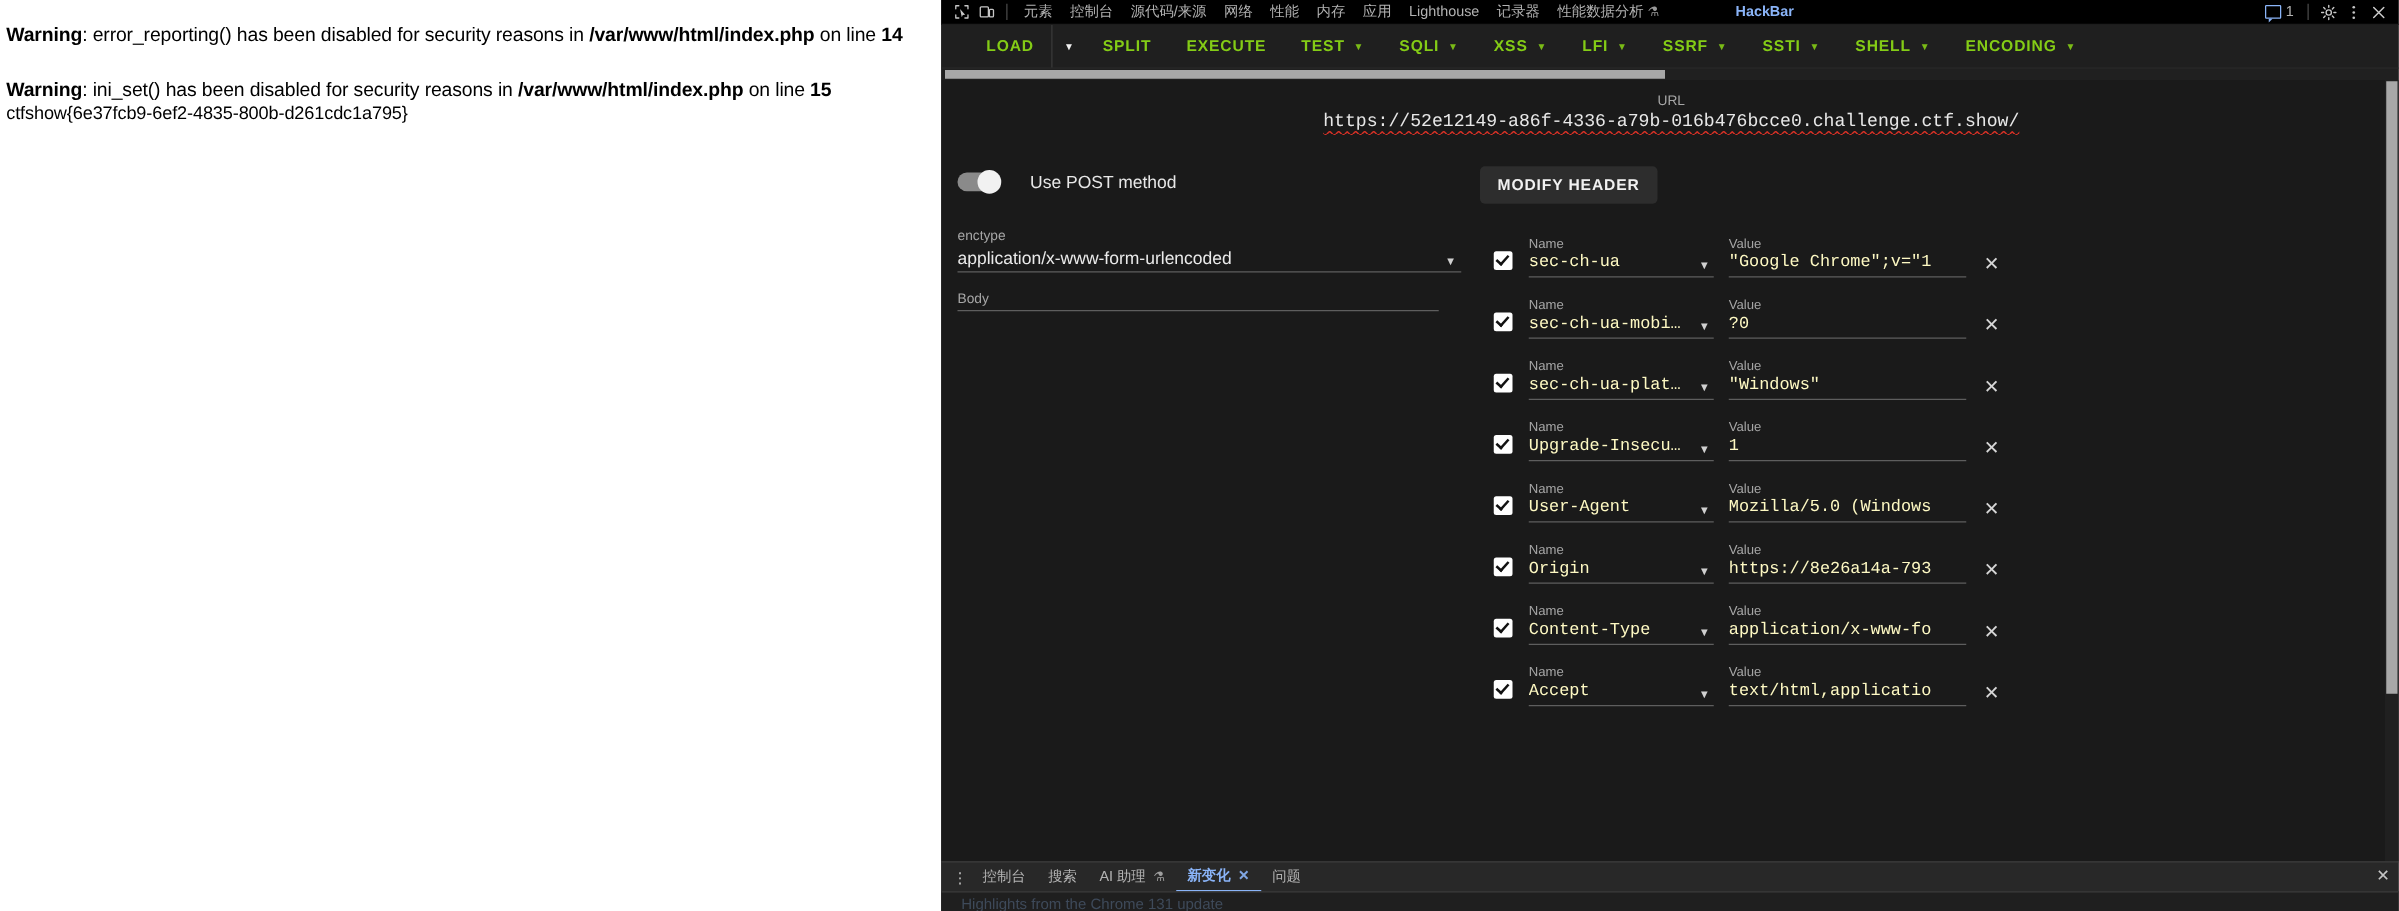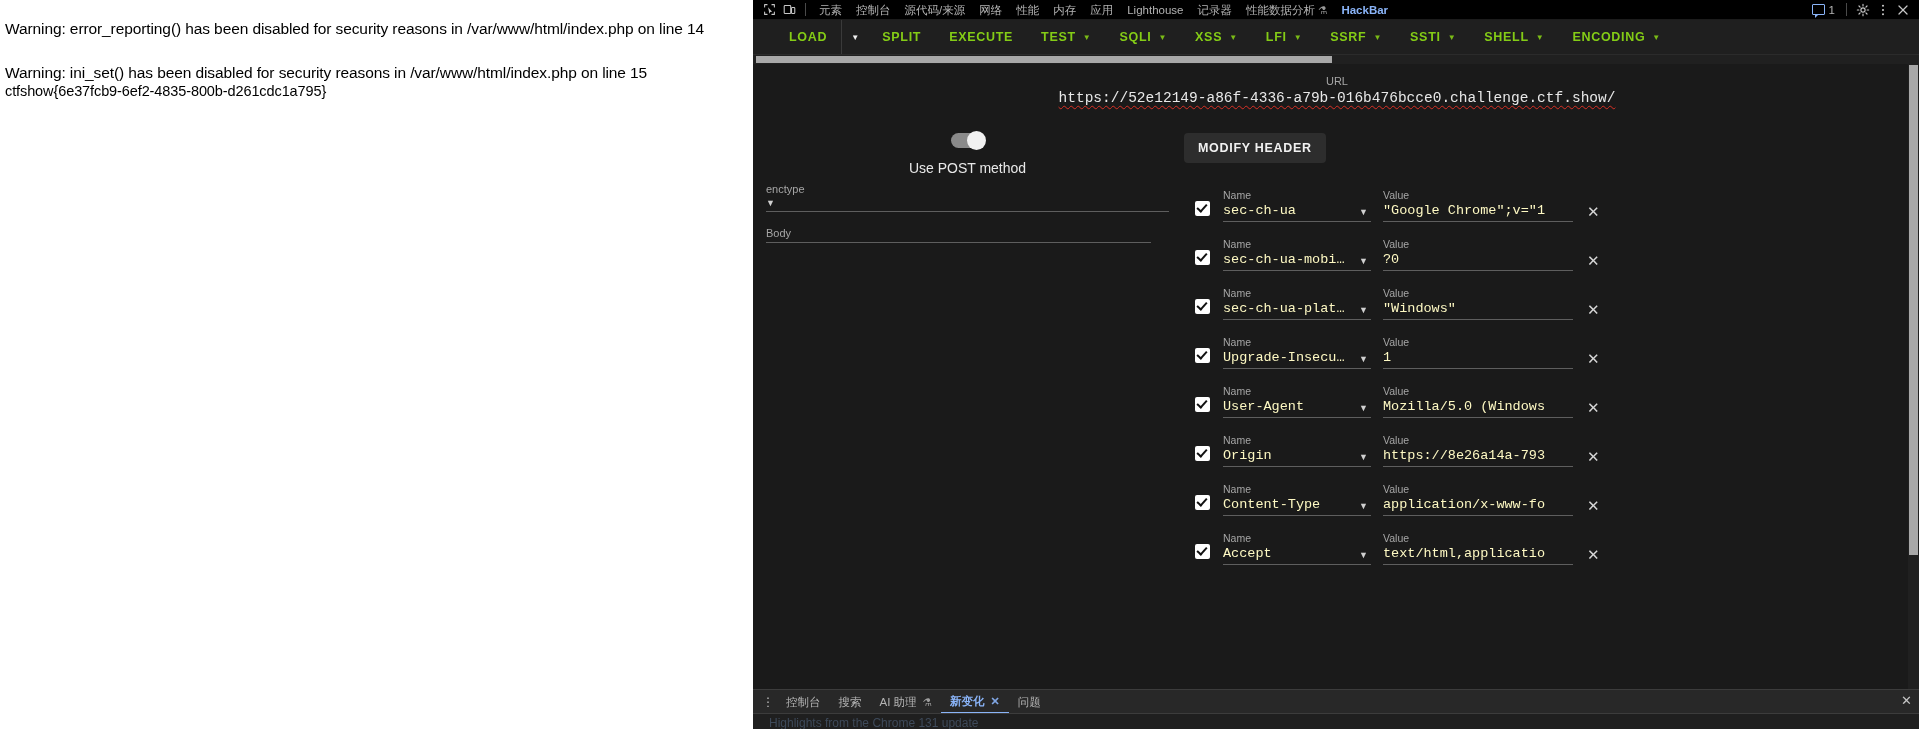--- a/index.html
+++ b/index.html
@@ -32,21 +32,21 @@
     font-family: "Liberation Sans", sans-serif;
     font-size: 15.5px;
     line-height: 1.02;
   }
   .warn-line {
     margin: 0 0 28px 0;
     white-space: nowrap;
     letter-spacing: -0.1px;
   }
   .warn-line.second { margin-bottom: 0; }
-  .warn-line b { font-weight: normal; }
+  .warn-line b { font-weight: bold; }
   .flag-line {
     margin: 3px 0 0 0;
     font-size: 14.5px;
     letter-spacing: -0.1px;
     white-space: nowrap;
   }
 
   
   .devtools {
     width: 1166px;
@@ -90,20 +90,21 @@
     padding: 0 7px;
     height: 20px;
     line-height: 20px;
     color: #b3b3b3;
     font-size: 11.5px;
     flex: 0 0 auto;
   }
   .dt-tab.active {
     color: #8ab4f8;
     font-weight: bold;
+    margin-left: 47px;
   }
   .dt-tab .beaker { font-size: 10.5px; margin-left: 3px; opacity: .85;}
   .dt-spacer { flex: 1 1 auto; }
   .dt-right {
     display: flex;
     align-items: center;
     flex: 0 0 auto;
     padding-right: 4px;
   }
   .dt-issue {
@@ -230,24 +231,23 @@
   }
   .hb-col-right {
     flex: 1 1 auto;
     padding-left: 13px;
   }
 
   
   .toggle-row {
     display: flex;
     align-items: center;
-    gap: 12px;
+    gap: 24px;
     height: 24px;
     margin-bottom: 26px;
-    flex-direction: column;
   }
   .toggle {
     width: 34px; height: 15px;
     background: #8a8a8a;
     border-radius: 8px;
     position: relative;
     flex: 0 0 auto;
   }
   .toggle .knob {
     position: absolute;
@@ -602,20 +602,21 @@
             <div class="toggle-row">
               <span class="toggle">
                 <span class="knob"></span>
               </span>
               <span class="toggle-label">Use POST method</span>
             </div>
 
             <div class="field-block">
               <div class="hb-label">enctype</div>
               <div class="select-line">
+                <span class="select-value">application/x-www-form-urlencoded</span>
                 <span class="select-caret">▼</span>
               </div>
             </div>
 
             <div class="field-block">
               <div class="hb-label">Body</div>
               <div class="body-underline"></div>
             </div>
 
           </div>

